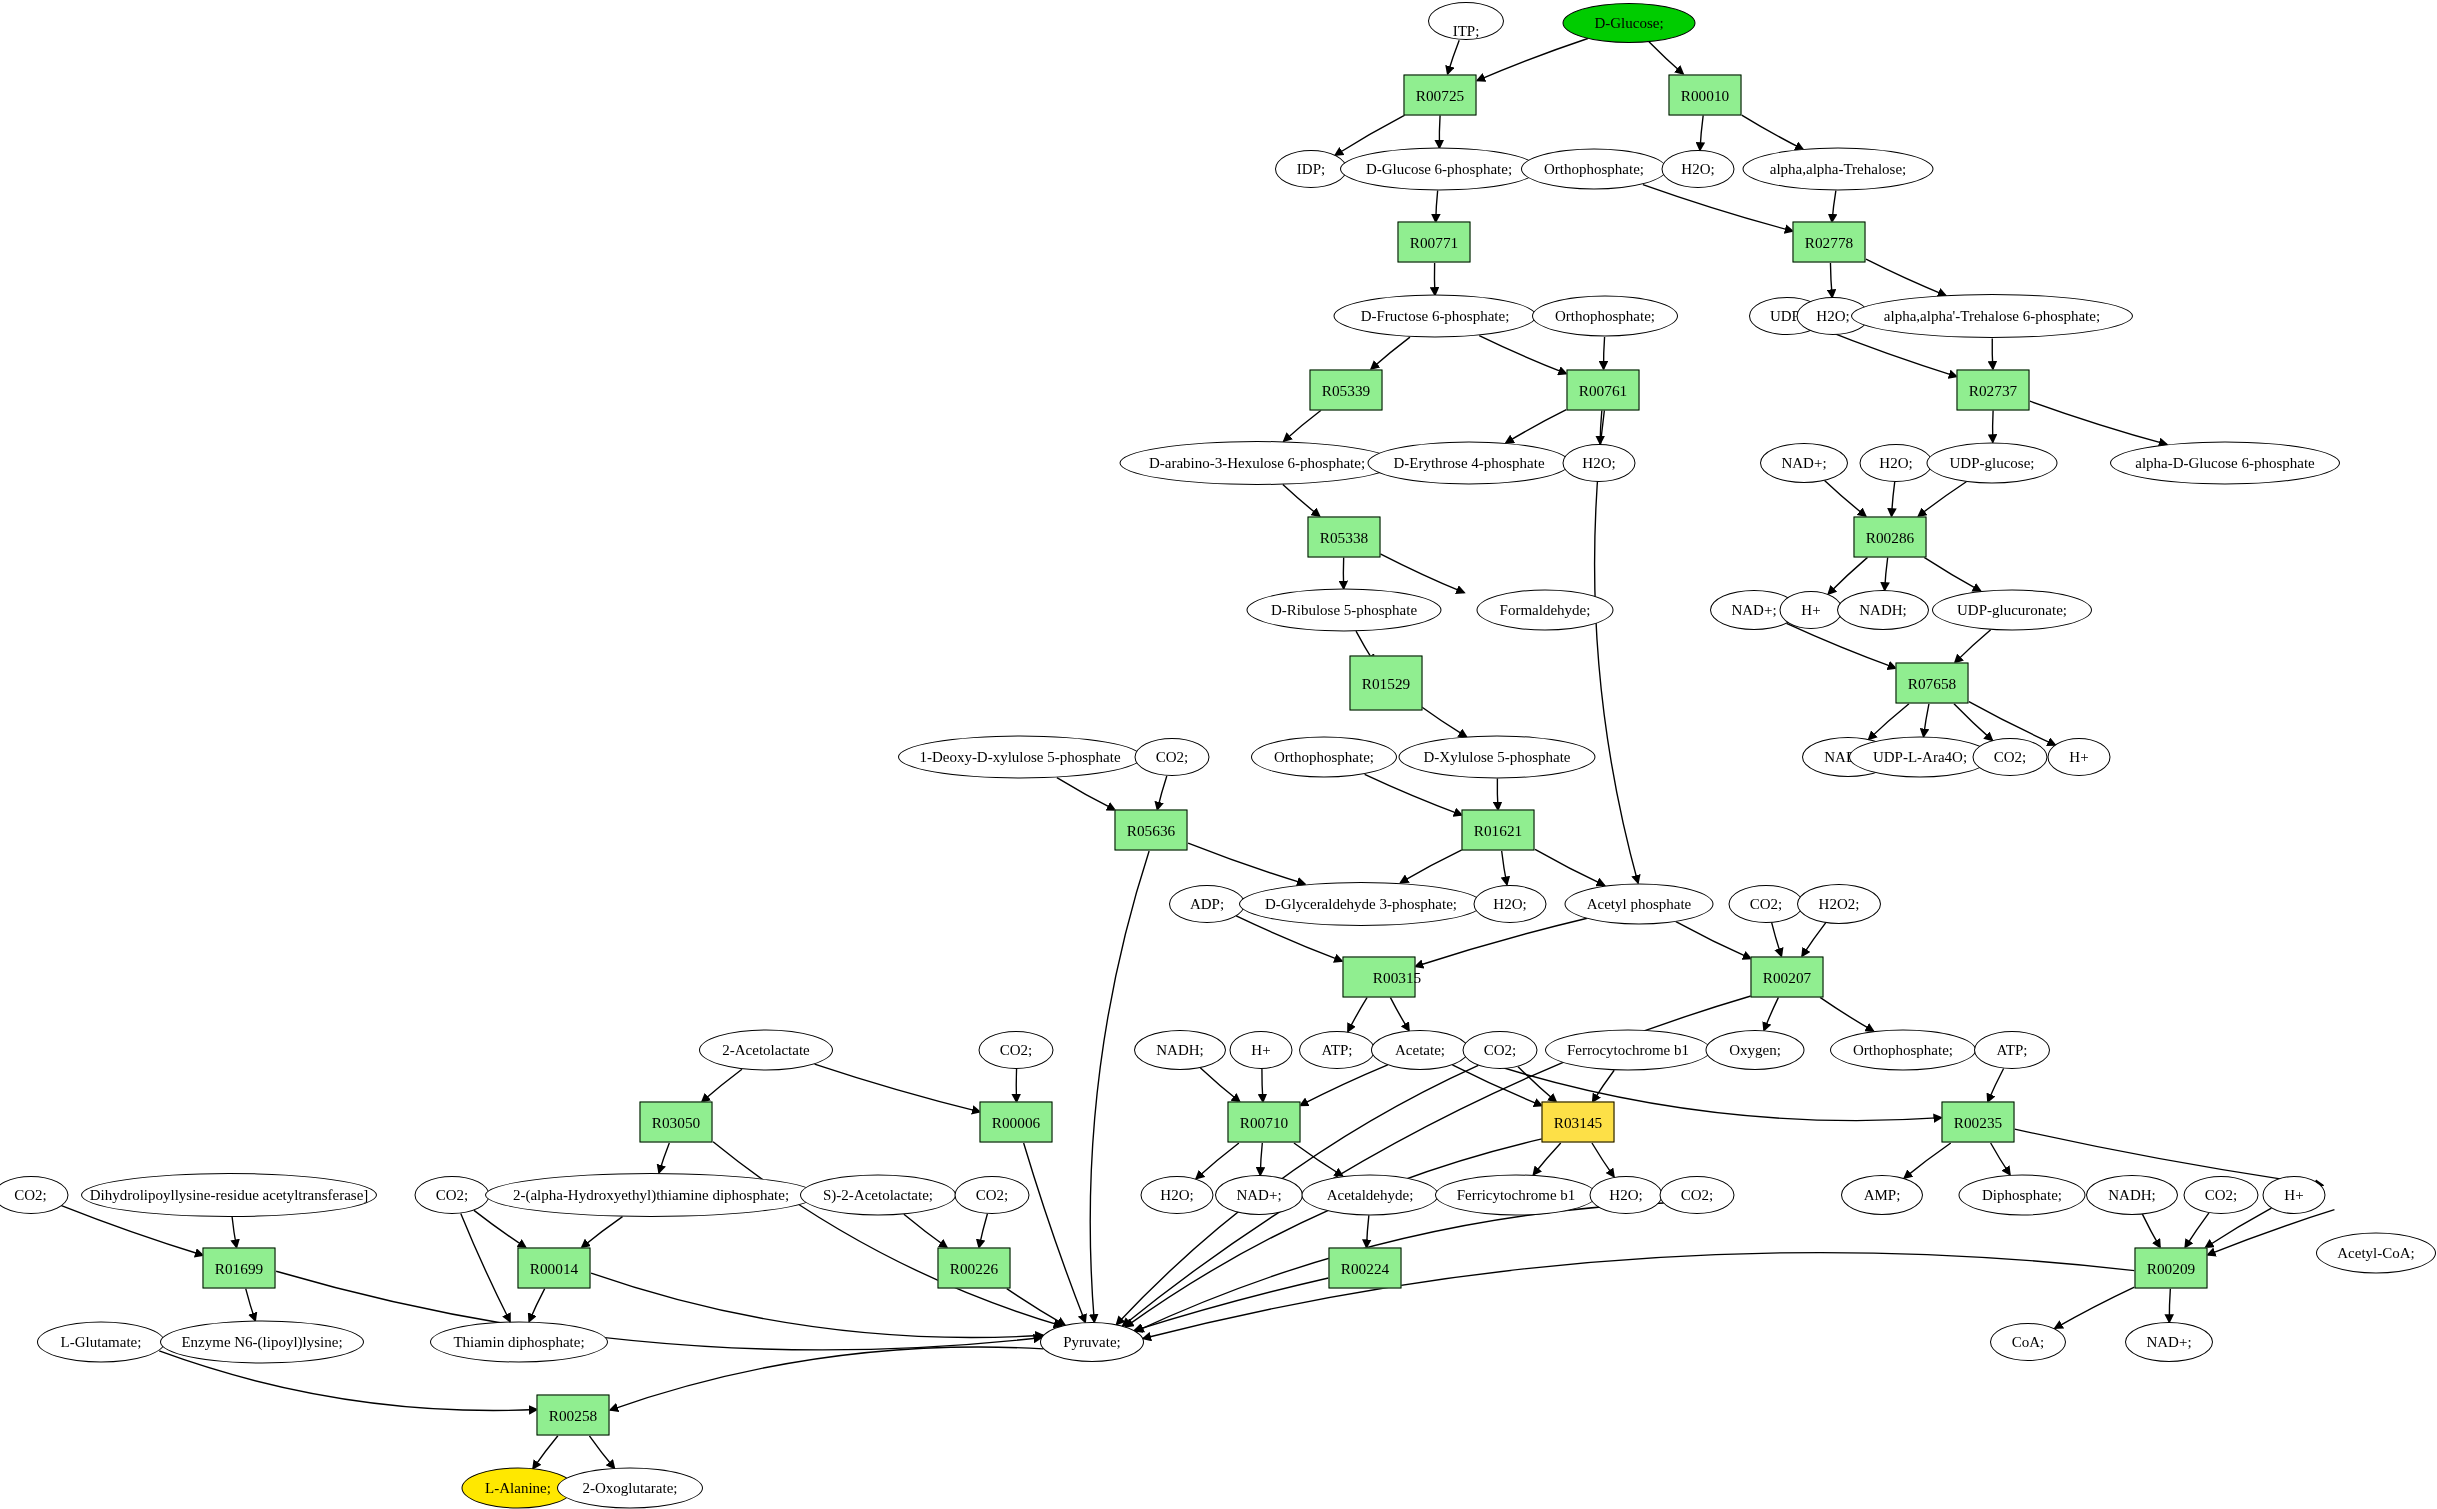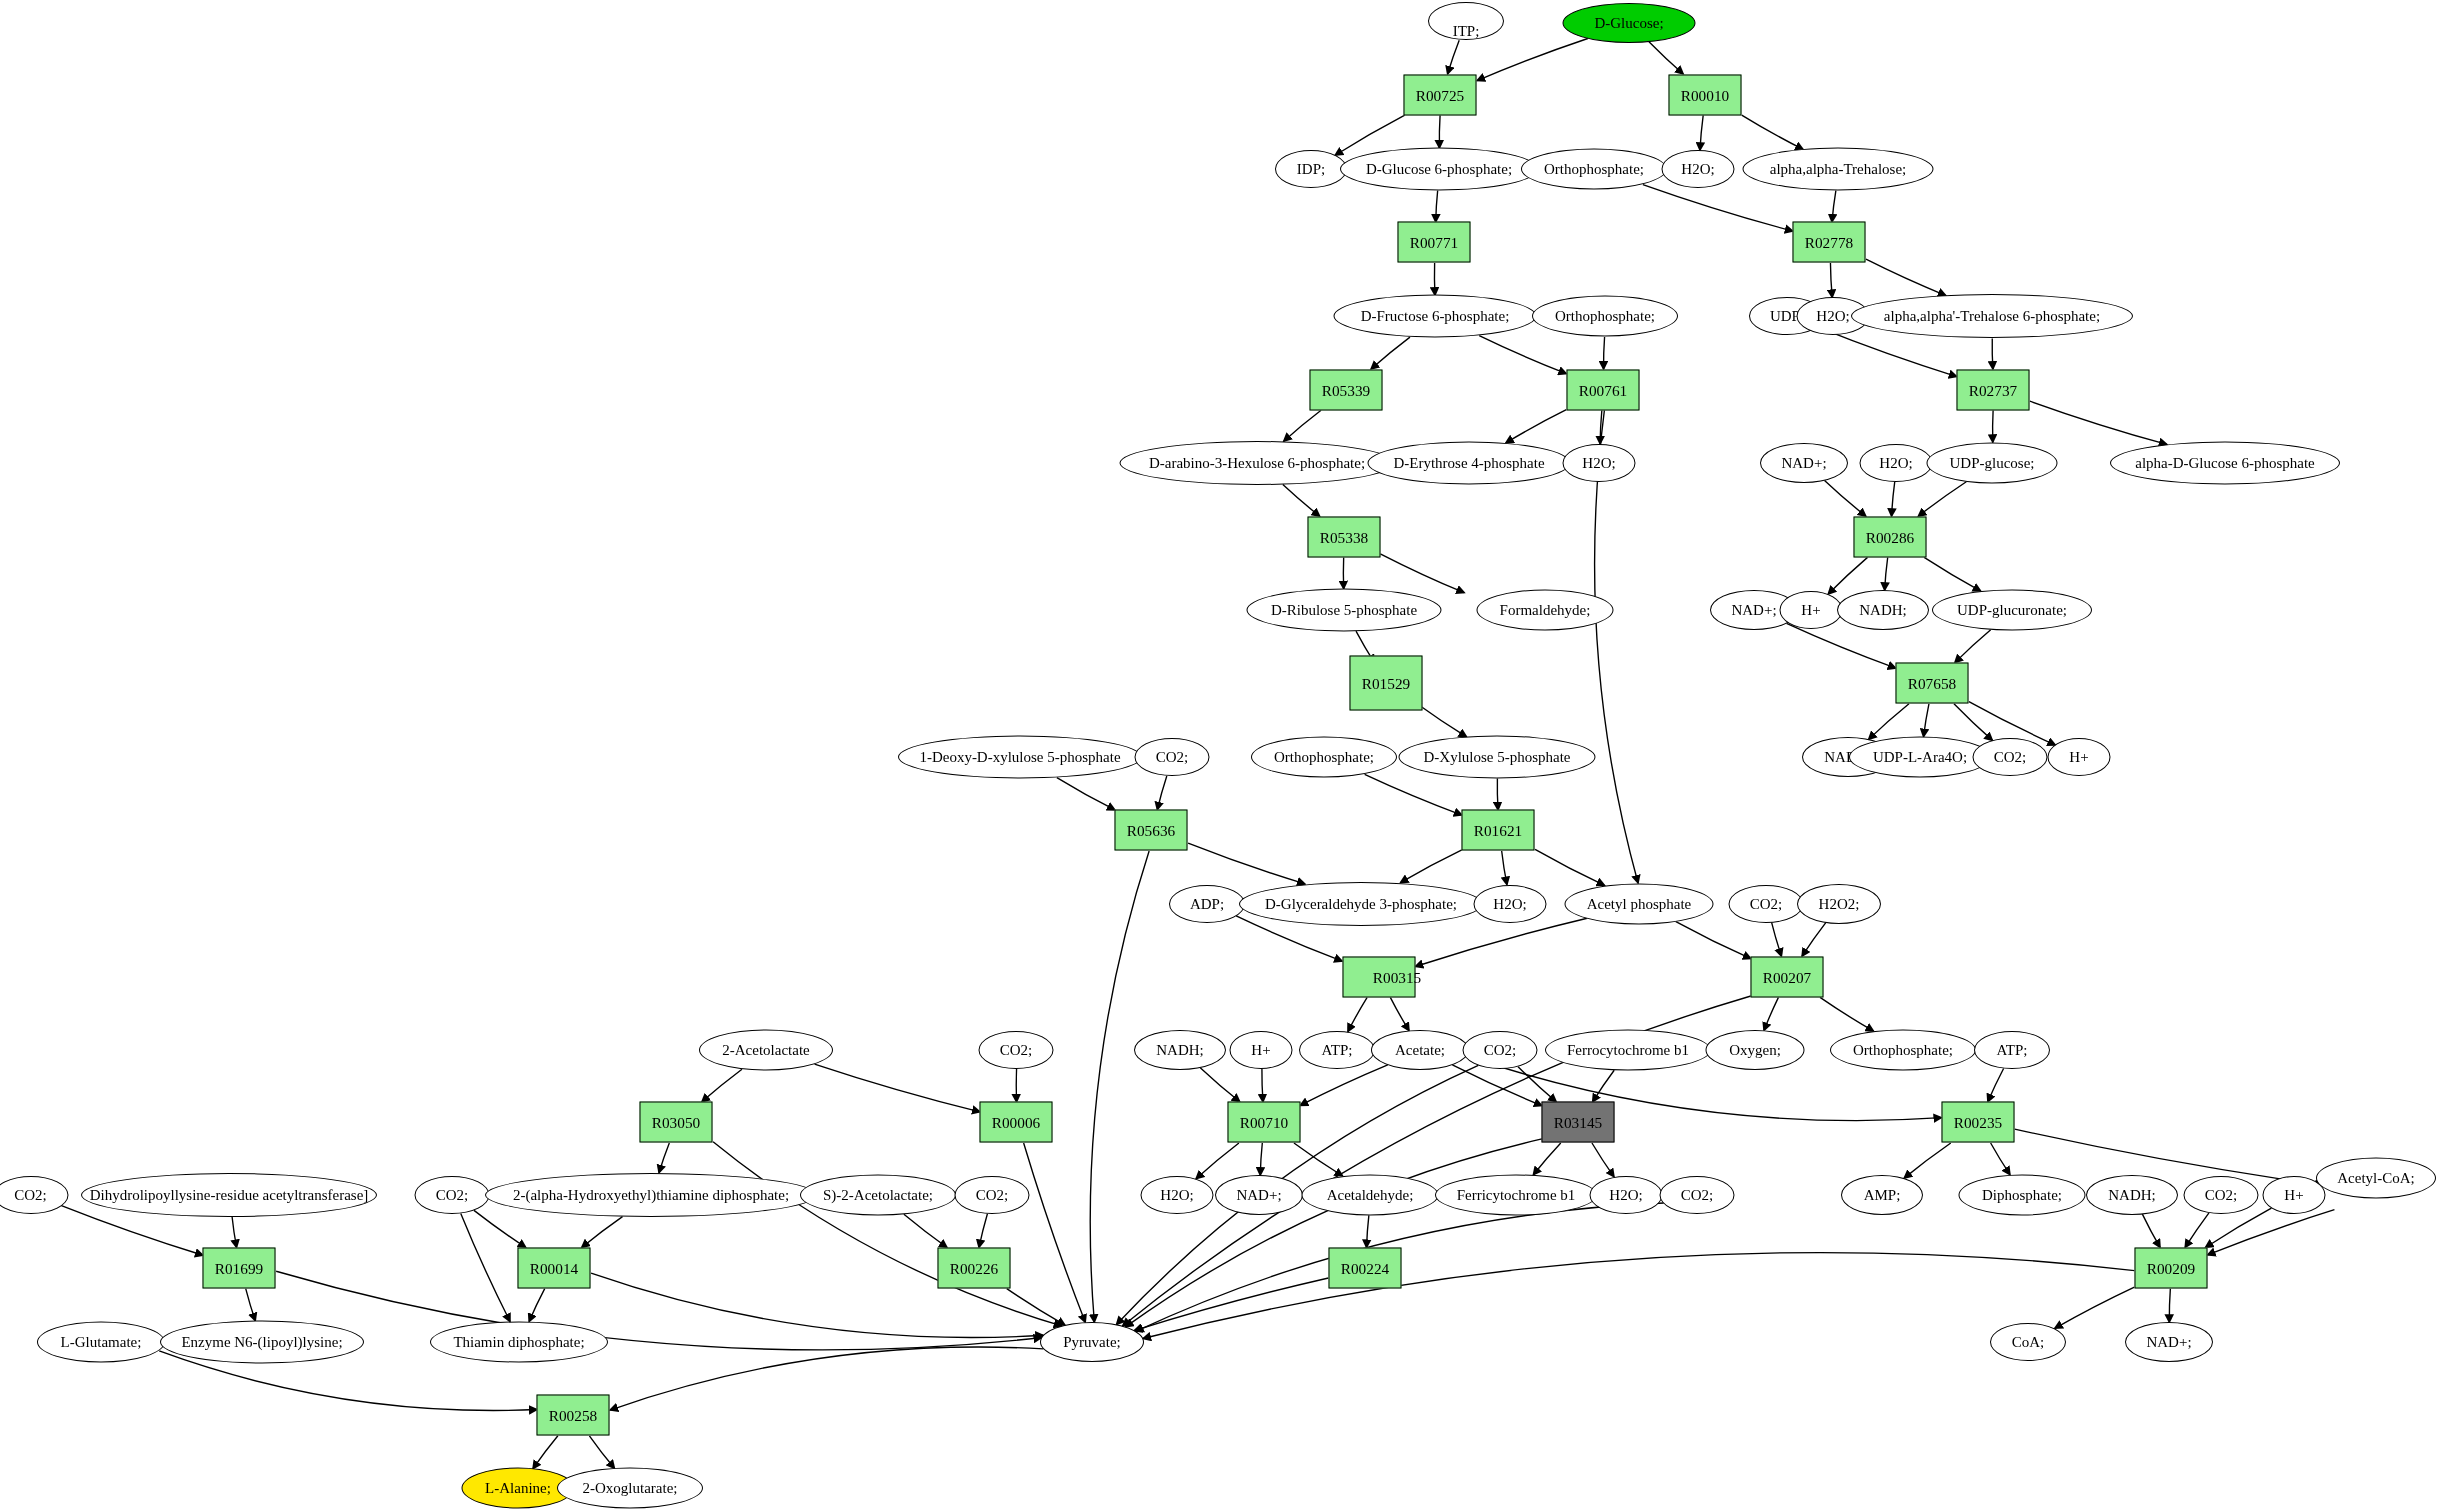--- a/index.html
+++ b/index.html
@@ -7,21 +7,21 @@
   #canvas{position:relative;width:2438px;height:1509px;background:#ffffff;
           font-family:"Liberation Serif","DejaVu Serif",serif;overflow:hidden;}
   svg#edges{position:absolute;left:0;top:0;width:2438px;height:1509px;pointer-events:none;}
   .node{position:absolute;display:flex;align-items:center;justify-content:center;
         box-sizing:border-box;text-align:center;line-height:1;white-space:nowrap;
         transform:translate(-50%,-50%);}
   .ellipse{border:1.2px solid #000;border-radius:50%;background:#fff;color:#000;font-size:15px;}
   .ellipse.highlight-green{background:#00CC00;}
   .ellipse.highlight-yellow{background:#FFE800;}
   .rect{border:1.2px solid #000;background:#90EE90;color:#000;font-size:15.3px;border-radius:0;}
-  .rect.blue{background:#737373;}
+  .rect.blue{background:#fde047;}
 </style>
 </head>
 <body>
 
 <div id="canvas">
   <svg id="edges" viewBox="0 0 3197 1979">
     <defs>
       <marker id="arrow" viewBox="0 0 12 12" refX="10" refY="6" markerWidth="7" markerHeight="7" orient="auto-start-reverse">
         <path d="M 0 0 L 12 6 L 0 12 z" fill="#000"></path>
       </marker>
@@ -394,21 +394,21 @@
       </div>
       <div class="node ellipse" style="left: 2132px; top: 1195px; width: 92px; height: 40px;">
         <span>NADH;</span>
       </div>
       <div class="node ellipse" style="left: 2221px; top: 1195px; width: 75px; height: 38px;">
         <span>CO2;</span>
       </div>
       <div class="node ellipse" style="left: 2294px; top: 1195px; width: 63px; height: 38px;">
         <span>H+</span>
       </div>
-      <div class="node ellipse" style="left: 2376px; top: 1178px; width: 120px; height: 41px; text-align: right;">
+      <div class="node ellipse" style="left: 2376px; top: 1253px; width: 120px; height: 41px; text-align: right;">
         <span>Acetyl-CoA;</span>
       </div>
       <div class="node rect" style="left: 239px; top: 1268px; width: 73px; height: 41px;">
         <span>R01699</span>
       </div>
       <div class="node rect" style="left: 554px; top: 1268px; width: 73px; height: 41px;">
         <span>R00014</span>
       </div>
       <div class="node rect" style="left: 974px; top: 1268px; width: 73px; height: 41px; text-align: right;">
         <span>R00226</span>

